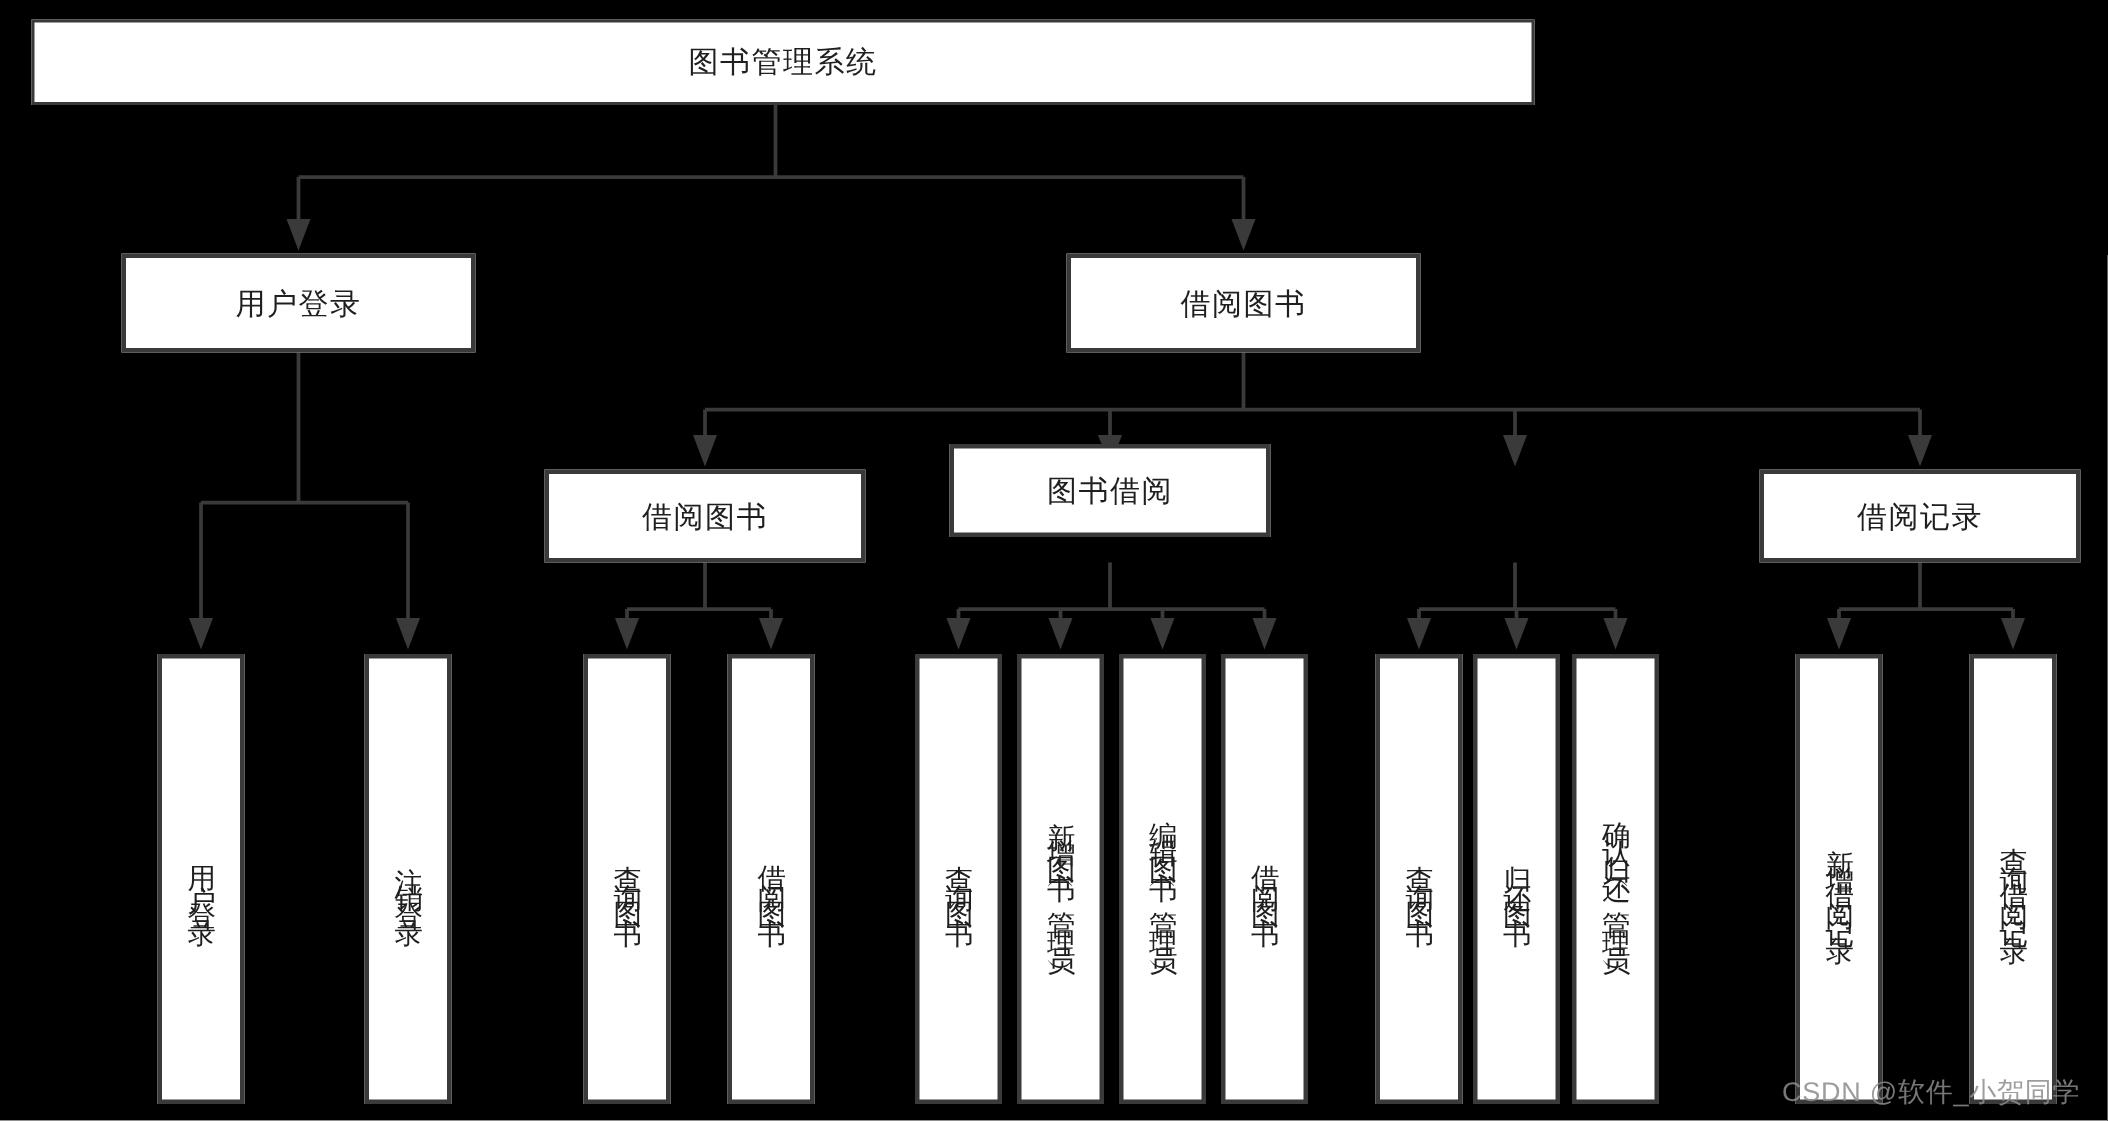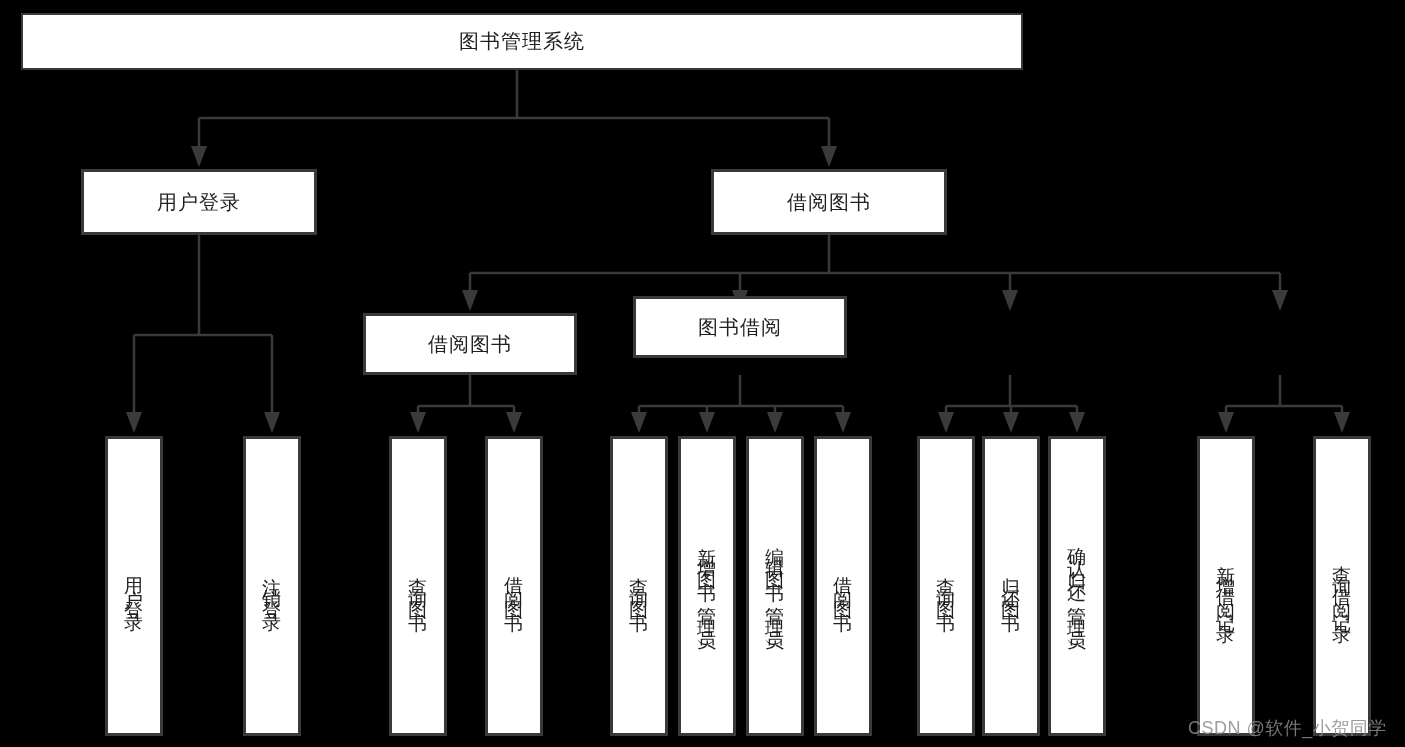--- a/index.html
+++ b/index.html
@@ -99,20 +99,23 @@
   <div class="node h" style="left:711px;top:169px;width:236px;height:66px">
     <span>借阅图书</span>
   </div>
 
   <div class="node h" style="left:363px;top:313px;width:214px;height:62px">
     <span>借阅图书</span>
   </div>
   <div class="node h" style="left:633px;top:296px;width:214px;height:62px">
     <span>图书借阅</span>
   </div>
+  <div class="node h" style="left:1173px;top:313px;width:214px;height:62px">
+    <span>借阅记录</span>
+  </div>
 
   <div class="node v" style="left:105px">
     <span class="vtext">用户登录</span>
   </div>
   <div class="node v" style="left:243px">
     <span class="vtext">注销登录</span>
   </div>
 
   <div class="node v" style="left:389px">
     <span class="vtext">查询图书</span>

